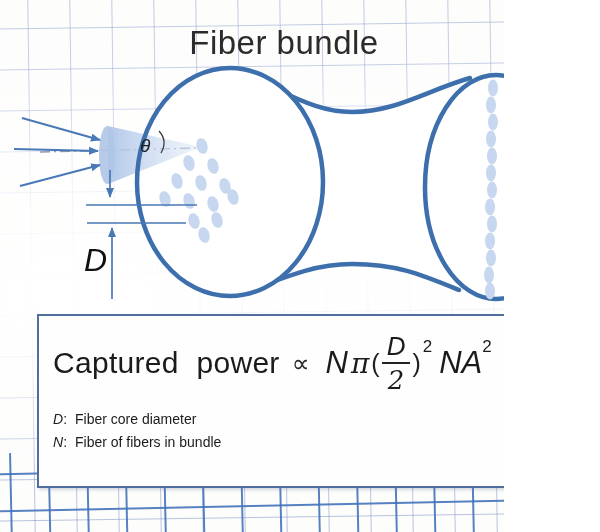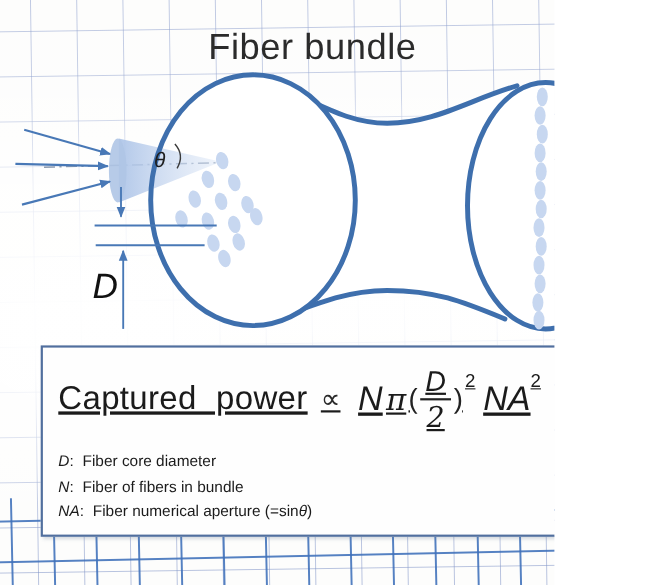--- a/index.html
+++ b/index.html
@@ -31,21 +31,21 @@
 
   .title{position:absolute;top:24px;left:64px;right:0;text-align:center;
     font-size:33px;color:#2b2b2b;letter-spacing:.5px;}
 
   svg.diagram{position:absolute;top:0;left:0;}
 
   
   .formula-box{position:absolute;left:37px;top:314px;width:527px;height:174px;
     box-sizing:border-box;background:#fefefe;border:2px solid #516f9e;
     box-shadow:2px 2px 3px rgba(90,110,140,.25);}
-  .formula-line{display:flex;align-items:center;margin:14px 0 0 14px;height:66px;color:#1b1b1b;text-decoration:underline;}
+  .formula-line{display:flex;align-items:center;margin:14px 0 0 14px;height:66px;color:#1b1b1b;}
   .lhs{font-size:30px;word-spacing:9px;letter-spacing:.3px;}
   .propto{font-size:25px;margin:0 16px 0 12px;color:#2a2a2a;}
   .rhs{display:flex;align-items:center;}
   .it{font-style:italic;}
   .tok-n{font-size:31px;font-style:italic;}
   .tok-pi{font-size:28px;font-style:italic;font-family:"DejaVu Serif",serif;margin-left:3px;}
   .paren{font-size:25px;margin:0 2px;color:#222;}
   .frac{display:inline-flex;flex-direction:column;align-items:center;line-height:1;}
   .frac .num{font-size:26px;font-style:italic;padding:0 5px 3px;border-bottom:2px solid #222;}
   .frac .den{font-size:26px;font-style:italic;font-family:"DejaVu Serif",serif;padding-top:3px;}
@@ -163,19 +163,16 @@
       </span>
     </div>
 
     <div class="defs">
       <div class="def-row">
         <span class="def-term">D</span><span class="def-sep">:</span><span>Fiber core diameter</span><span class="it"></span><span></span>
       </div>
       <div class="def-row">
         <span class="def-term">N</span><span class="def-sep">:</span><span>Fiber of fibers in bundle</span><span class="it"></span><span></span>
       </div>
-      <div class="def-row">
-        <span class="def-term">NA</span><span class="def-sep">:</span><span>Fiber numerical aperture (=sin</span><span class="it">θ</span><span>)</span>
-      </div>
     </div>
   </div>
 
 </div>
 
 </body></html>

